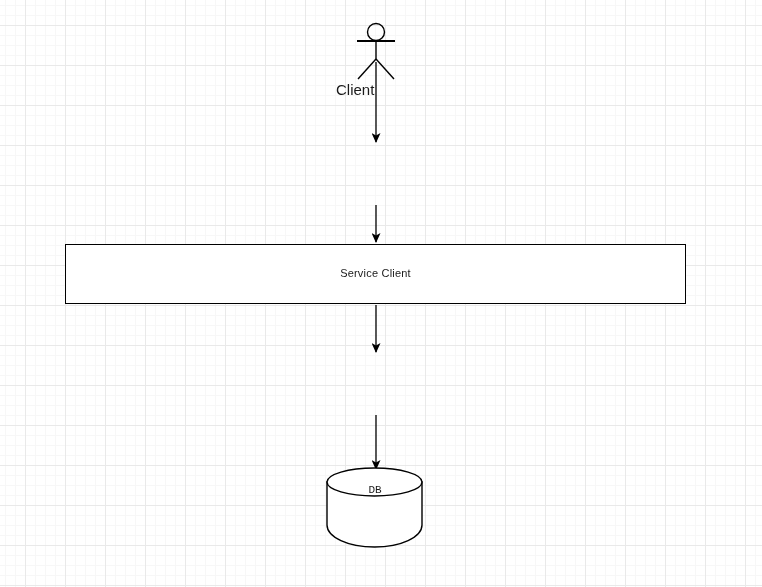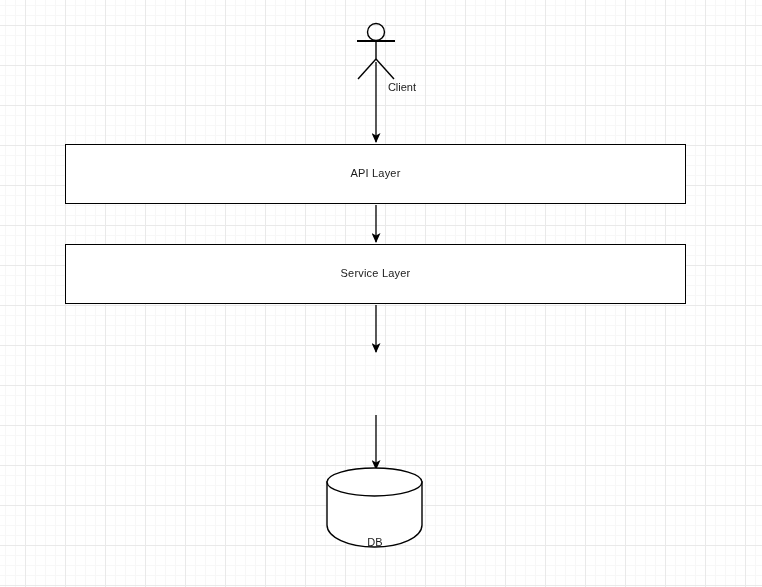--- a/index.html
+++ b/index.html
@@ -54,24 +54,24 @@
     font-size: 11px;
     color: #1a1a1a;
     letter-spacing: 0.2px;
     line-height: 1.2;
     white-space: nowrap;
     user-select: none;
   }
   .actor-label {
     position: absolute;
     font-family: "Liberation Sans", sans-serif;
-    font-size: 11px;
+    font-size: 15px;
     color: #1a1a1a;
     white-space: nowrap;
-    text-align: right;
+    text-align: left;
     user-select: none;
   }
   .db-label {
     position: absolute;
     font-family: "Liberation Sans", sans-serif;
     font-size: 11px;
     color: #1a1a1a;
     white-space: nowrap;
     text-align: center;
     user-select: none;
@@ -106,24 +106,21 @@
     <line x1="376" y1="415" x2="376" y2="469" stroke="#000000" stroke-width="1.3" marker-end="url(#arrowhead)"></line>
 
     <g stroke="#000000" stroke-width="1.4" fill="#ffffff">
       <path d="M 327 482 L 327 525 A 47.5 22 0 0 0 422 525 L 422 482 Z"></path>
       <ellipse cx="374.5" cy="482" rx="47.5" ry="14"></ellipse>
     </g>
   </svg>
 
   <div class="actor-label" style="left:336px; top:81px; width:80px;">Client</div>
 
-  <div class="node-box" style="left:65px; top:144px; width:621px; height:60px;">
-    <span class="node-label">API Layer</span>
-  </div>
 
   <div class="node-box" style="left:65px; top:244px; width:621px; height:60px;">
-    <span class="node-label">Service Layer</span>
+    <span class="node-label">Service Client</span>
   </div>
 
 
-  <div class="db-label" style="left:335px; top:536px; width:80px;">DB</div>
+  <div class="db-label" style="left:335px; top:484px; width:80px;font-family:Liberation Mono, monospace;">DB</div>
 
 </div>
 
 </body></html>

